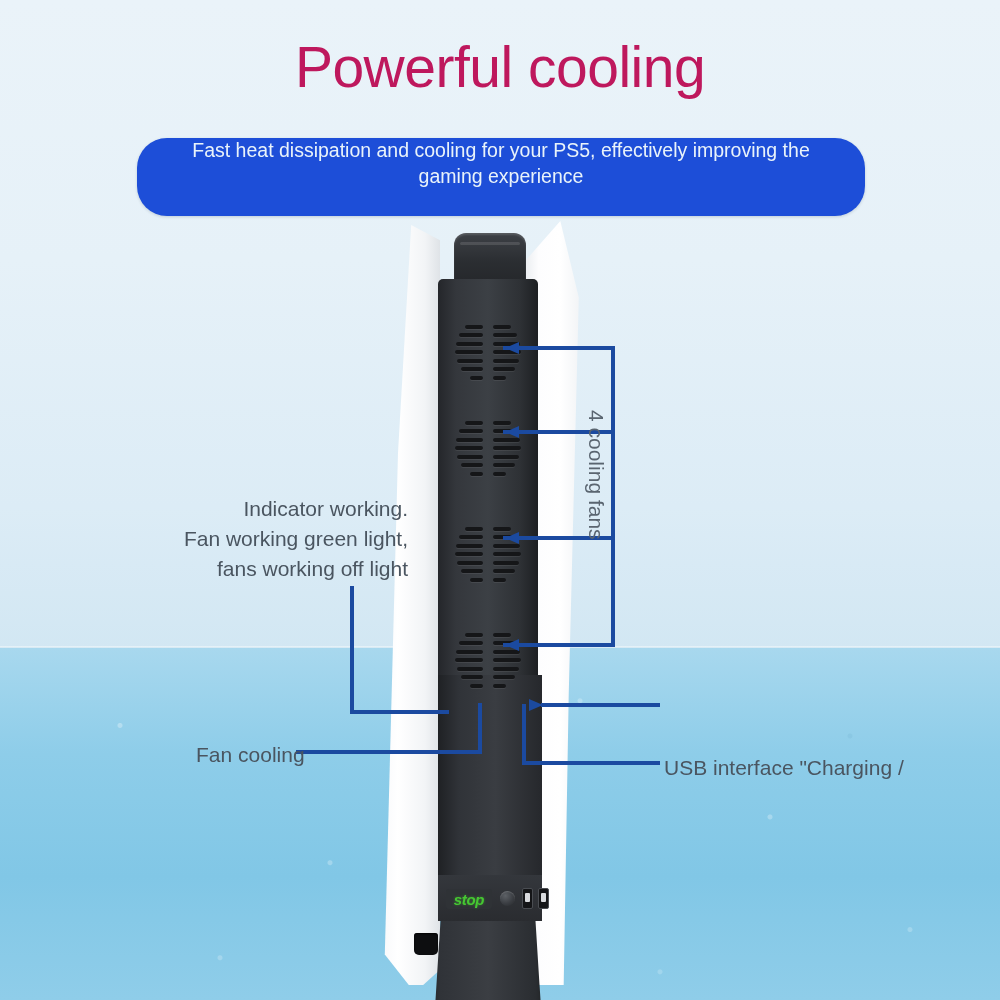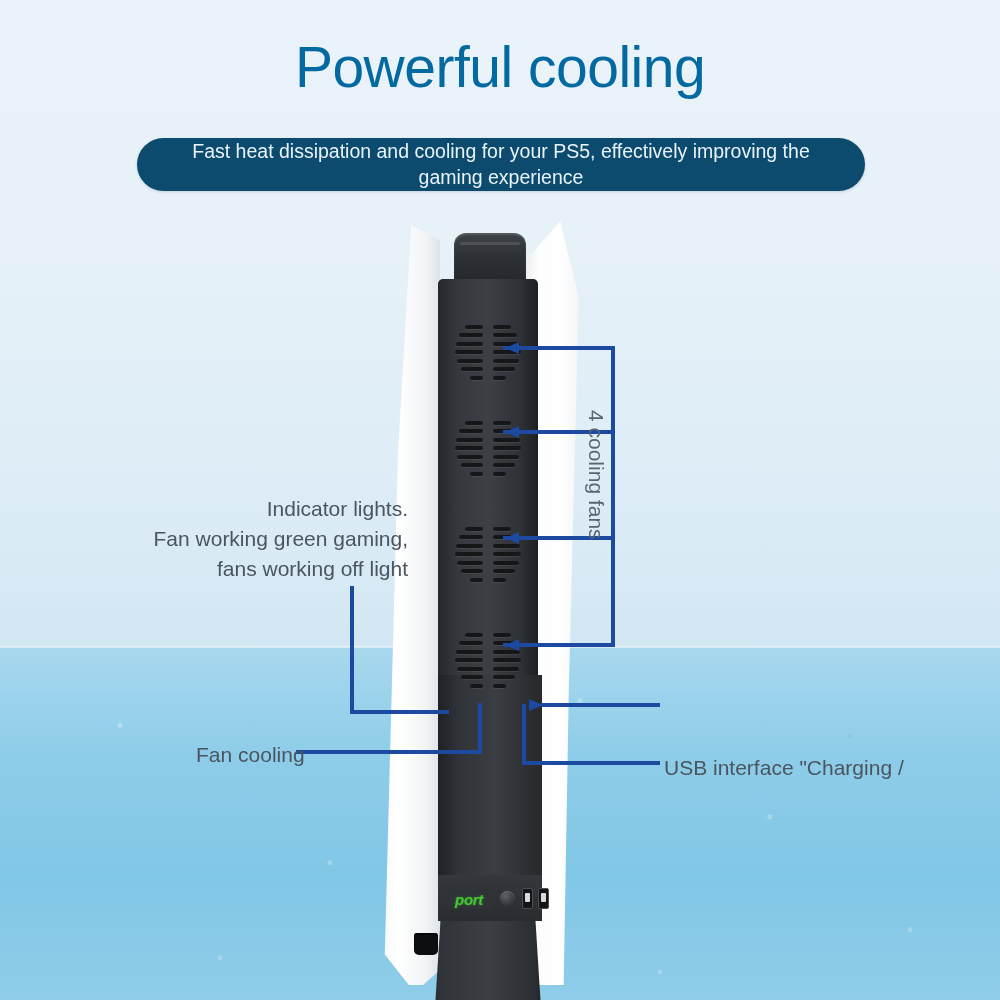--- a/index.html
+++ b/index.html
@@ -38,26 +38,26 @@
   }
   .bg-seam {
     position:absolute; left:0; top:646px; width:1000px; height:3px;
     background:linear-gradient(180deg, rgba(255,255,255,.55), rgba(150,200,225,.25));
   }
 
   
   #headline {
     position:absolute; left:0; top:38px; width:1000px;
     text-align:center; font-size:57px; font-weight:400;
-    letter-spacing:-.5px; color:#0369a1; line-height:1.05;
+    letter-spacing:-.5px; color:#be185d; line-height:1.05;
   }
   #subtitle-banner {
-    position:absolute; left:137px; top:138px; width:728px; height:53px;
-    background:#0c4a6e; border-radius:30px;
-    display:flex; align-items:center; justify-content:center;
+    position:absolute; left:137px; top:138px; width:728px; height:78px;
+    background:#1d4ed8; border-radius:30px;
+    display:flex; justify-content:center;
     box-shadow:0 1px 3px rgba(20,50,80,.18);
   }
   #subtitle-text {
     color:#e9f3fa; font-size:19.5px; line-height:1.33;
     text-align:center; padding:0 26px; font-weight:400;
   }
 
   
   #product { position:absolute; left:360px; top:215px; width:300px; height:785px; }
 
@@ -244,21 +244,21 @@
         <div class="slot" style="top: 39px; width: 27.9393px; left: 41px;"></div>
         <div class="slot" style="top: 47.5px; width: 26.285px; left: 4.71502px;"></div>
         <div class="slot" style="top: 47.5px; width: 26.285px; left: 41px;"></div>
         <div class="slot" style="top: 56px; width: 21.9815px; left: 9.01852px;"></div>
         <div class="slot" style="top: 56px; width: 21.9815px; left: 41px;"></div>
         <div class="slot" style="top: 64.5px; width: 13.2414px; left: 17.7586px;"></div>
         <div class="slot" style="top: 64.5px; width: 13.2414px; left: 41px;"></div>
       </div>
 
     <div class="control-strip">
-      <div class="iplay-logo">port</div>
+      <div class="iplay-logo">stop</div>
       <div class="fan-switch-btn"></div>
       <div class="usb-port usb-a"></div>
       <div class="usb-port usb-b"></div>
     </div>
 
     <div class="rear-panel"></div>
     <div class="rear-port port-lan"></div>
 
   </div>
 
@@ -282,22 +282,22 @@
     <g fill="#1b4aa0">
       <polygon points="505,348 519,342 519,354"></polygon>
       <polygon points="505,432 519,426 519,438"></polygon>
       <polygon points="505,538 519,532 519,544"></polygon>
       <polygon points="505,645 519,639 519,651"></polygon>
       <polygon points="543,705 529,699 529,711"></polygon>
     </g>
   </svg>
 
   <div id="label-indicator" class="label">
-    <div>Indicator lights.</div>
-    <div>Fan working green gaming,</div>
+    <div>Indicator working.</div>
+    <div>Fan working green light,</div>
     <div>fans working off light</div>
   </div>
 
   <div id="label-fan-switches" class="label">Fan cooling</div>
 
   <div id="label-cooling-fans" class="label">4 cooling fans</div>
 
 
   <div id="label-usb-data" class="label">
     <div>USB interface "Charging /</div>

